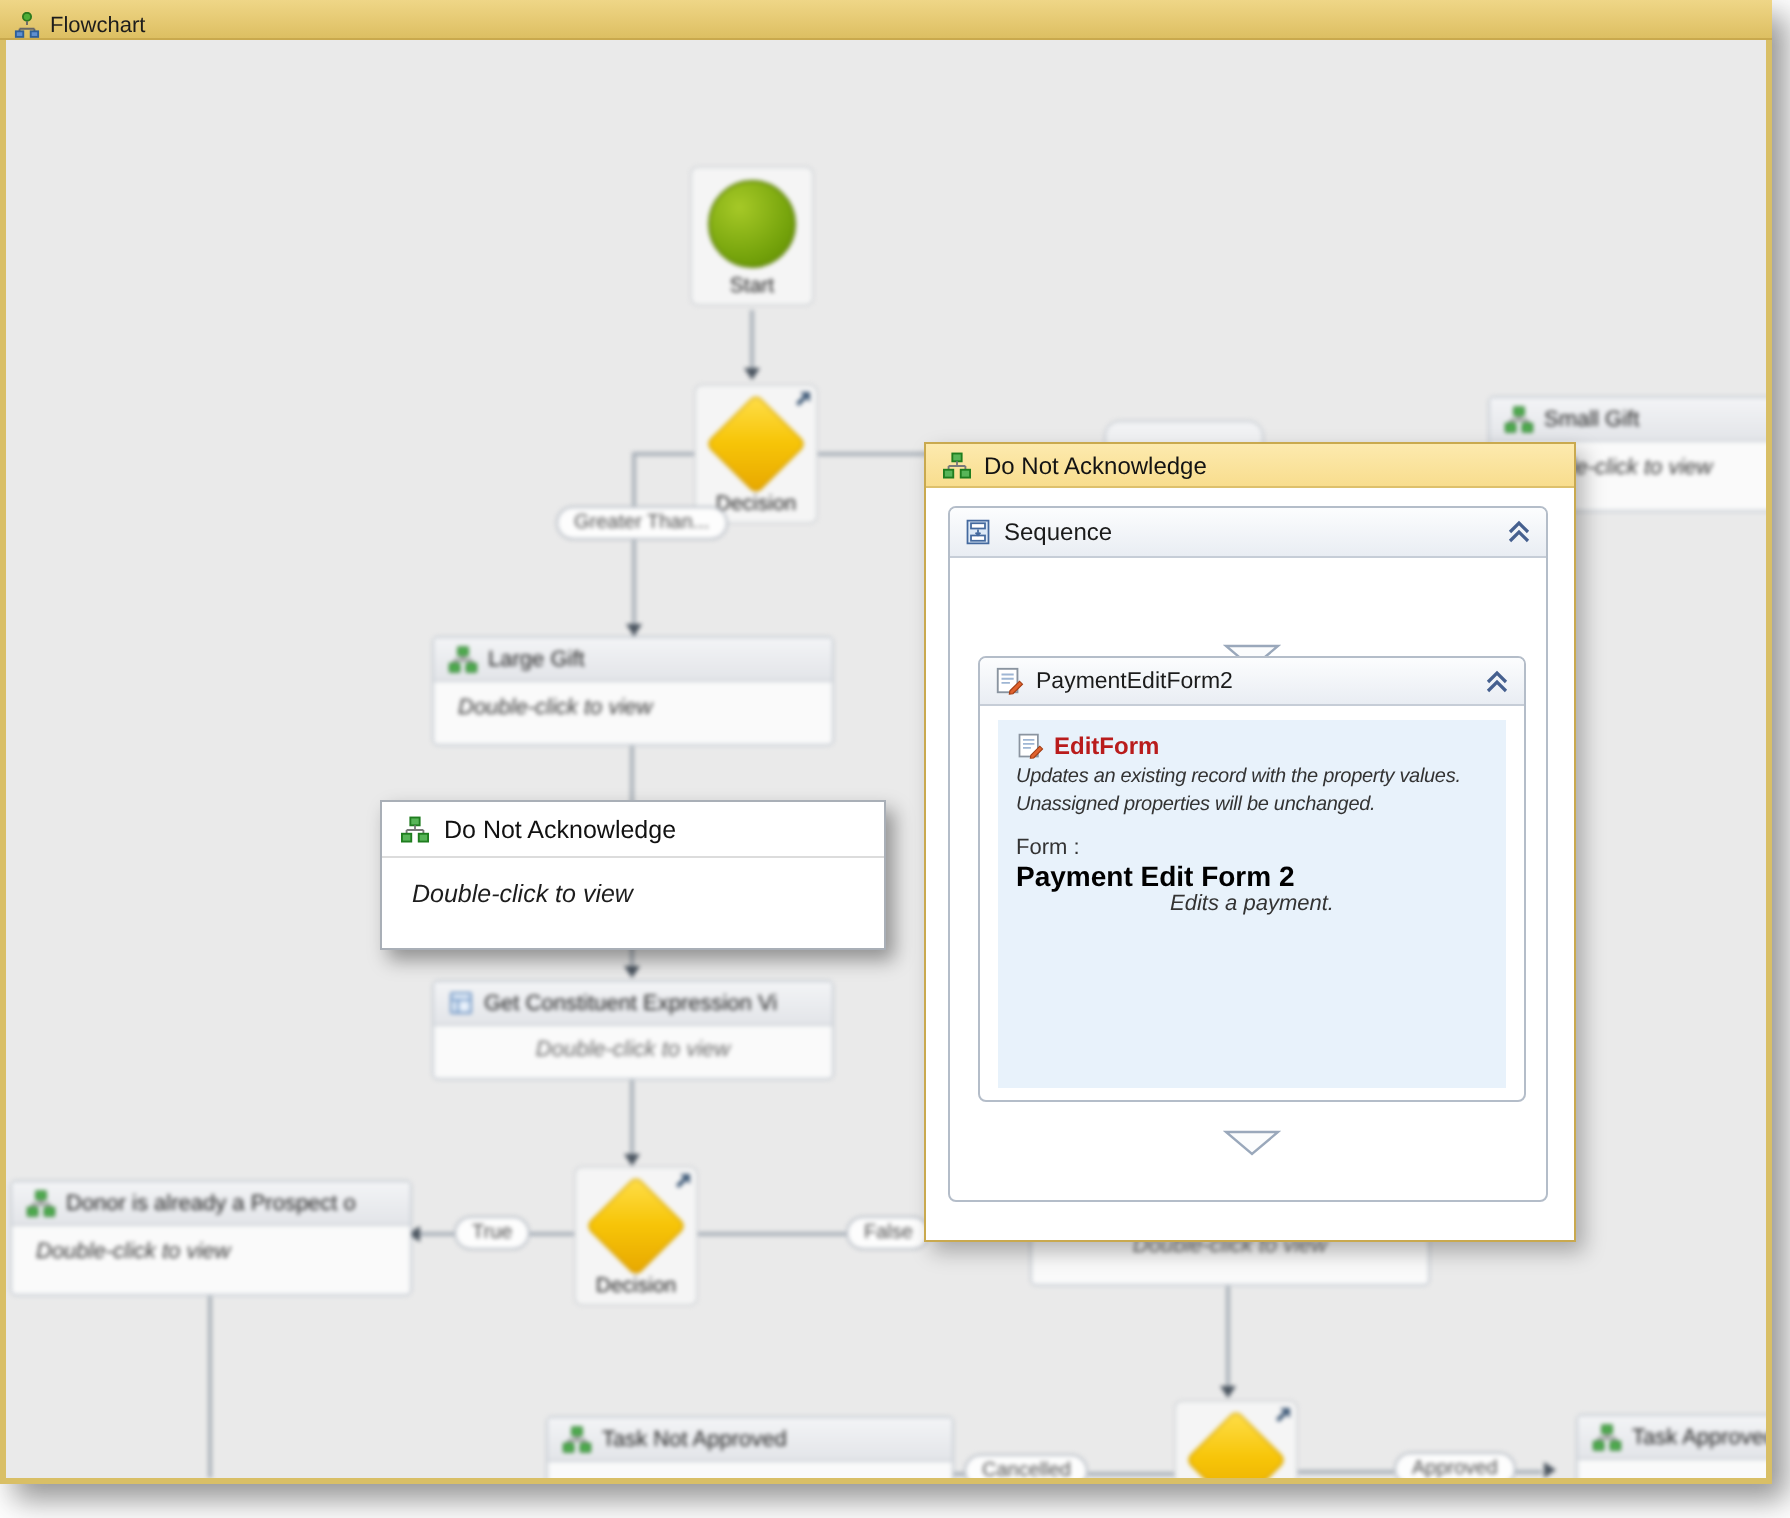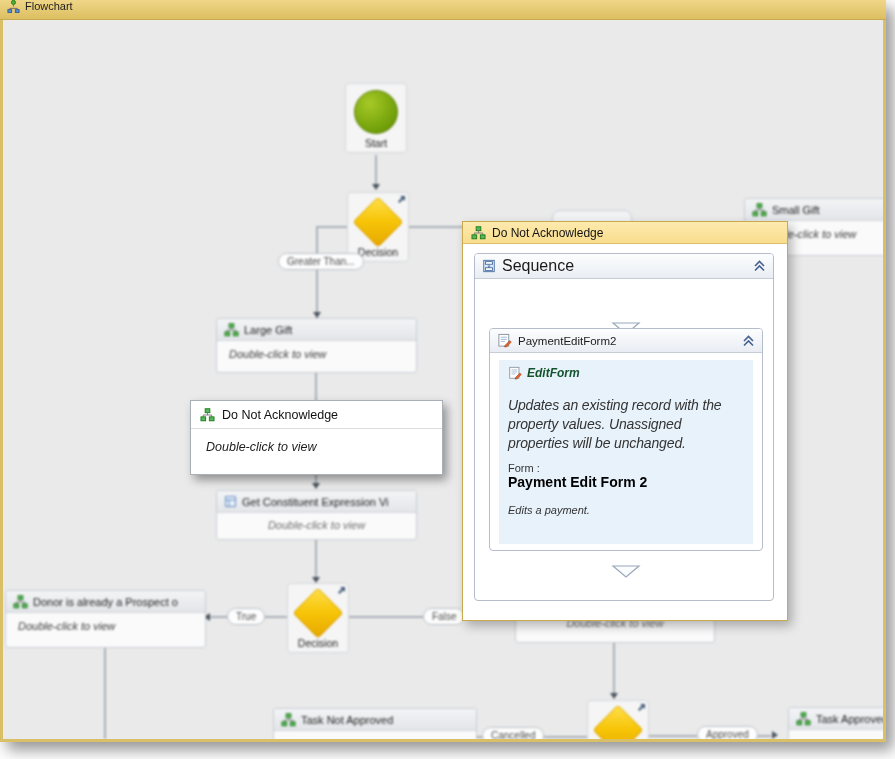--- a/index.html
+++ b/index.html
@@ -1,19 +1,19 @@
 <!DOCTYPE html>
 <html><head>
 <meta charset="utf-8">
 <style>
   html,body{margin:0;padding:0;background:#ffffff;font-family:"Liberation Sans",sans-serif;}
   #screen{position:relative;width:895px;height:759px;overflow:hidden;background:#ffffff;}
   #window{position:absolute;left:0;top:0;width:886px;height:742px;background:#d9bf66;
           box-shadow:7px 8px 14px rgba(45,45,45,.50);}
-  #titlebar{position:absolute;left:0;top:0;width:100%;height:20px;display:flex;align-items:flex-start;gap:5px;
+  #titlebar{position:absolute;left:0;top:0;width:100%;height:20px;display:flex;align-items:flex-end;gap:5px;
             padding:0 7px;box-sizing:border-box;background:linear-gradient(#efd687,#ddbf62);
             border-bottom:1px solid #c9a94e;font-size:11px;color:#1c1c1c;}
   #canvas{position:absolute;left:3px;top:20px;width:880px;height:719px;background:#eaeaea;overflow:hidden;}
   
   .bg{position:absolute;inset:0;filter:blur(1.15px);}
   .ln{position:absolute;background:#a9b1b9;}
   .arr-d{position:absolute;width:0;height:0;border-left:4px solid transparent;border-right:4px solid transparent;border-top:6px solid #4b5560;}
   .arr-l{position:absolute;width:0;height:0;border-top:4px solid transparent;border-bottom:4px solid transparent;border-right:6px solid #4b5560;}
   .arr-r{position:absolute;width:0;height:0;border-top:4px solid transparent;border-bottom:4px solid transparent;border-left:6px solid #4b5560;}
   .snode{position:absolute;width:62px;height:70px;background:#f5f5f5;border:1px solid #d4d7da;border-radius:4px;
@@ -43,33 +43,33 @@
   #popup{position:absolute;left:459px;top:201px;width:326px;height:400px;background:#ffffff;
          border:1px solid #c9a94f;box-shadow:4px 5px 10px rgba(0,0,0,.28);box-sizing:border-box;}
   #popup-header{height:21px;display:flex;align-items:center;gap:6px;padding:0 8px;
                 background:linear-gradient(#fdeaae,#f8dd8e);border-bottom:1px solid #ddc06c;
                 font-size:12px;color:#131313;}
   .seq{position:absolute;left:11px;top:31px;width:300px;height:348px;background:#ffffff;
        border:1px solid #b4bdc9;border-radius:4px;box-sizing:border-box;}
   .seq-hd,.act-hd{display:flex;align-items:center;gap:6px;padding:0 7px;
        background:linear-gradient(#fcfdfe,#e9edf3);border-bottom:1px solid #c6cdd7;
        border-radius:3px 3px 0 0;color:#1b1b1b;}
-  .seq-hd{height:24px;font-size:16px;}
+  .seq-hd{height:24px;font-size:12px;}
   .act{position:absolute;left:26px;top:106px;width:274px;height:223px;background:#ffffff;
        border:1px solid #b4bdc9;border-radius:4px;box-sizing:border-box;}
   .act-hd{height:23px;font-size:11.5px;}
   .chev{margin-left:auto;line-height:0;cursor:pointer;}
   .tri{position:absolute;line-height:0;}
   .panel{margin:7px 9px;background:#e8f2fb;padding:6px 9px 8px 9px;height:170px;box-sizing:content-box;}
   .ef-title-row{display:flex;align-items:center;gap:5px;}
-  .ef-title{font-weight:bold;font-size:12px;color:#14532d;font-style:italic;}
-  .ef-desc{font-style:italic;font-size:14px;color:#333;line-height:1.35;letter-spacing:-0.15px;margin-top:16px;}
+  .ef-title{font-weight:bold;font-size:12px;color:#b91c1c;}
+  .ef-desc{font-style:italic;font-size:10px;color:#333;line-height:1.35;letter-spacing:-0.15px;margin-top:2px;}
   .ef-label{font-size:11px;color:#333;margin-top:9px;}
   .ef-value{font-size:14px;font-weight:bold;color:#000;}
-  .ef-foot{font-style:italic;font-size:11px;color:#333;margin-top:14px;}
+  .ef-foot{font-style:italic;font-size:11px;color:#333;margin-top:0;text-align:center;}
 </style>
 </head>
 <body>
 
 <div id="screen">
   <div id="window">
 
     <div id="titlebar">
       <span style="line-height:0;">
         <svg width="13" height="13" viewBox="0 0 14 14">

